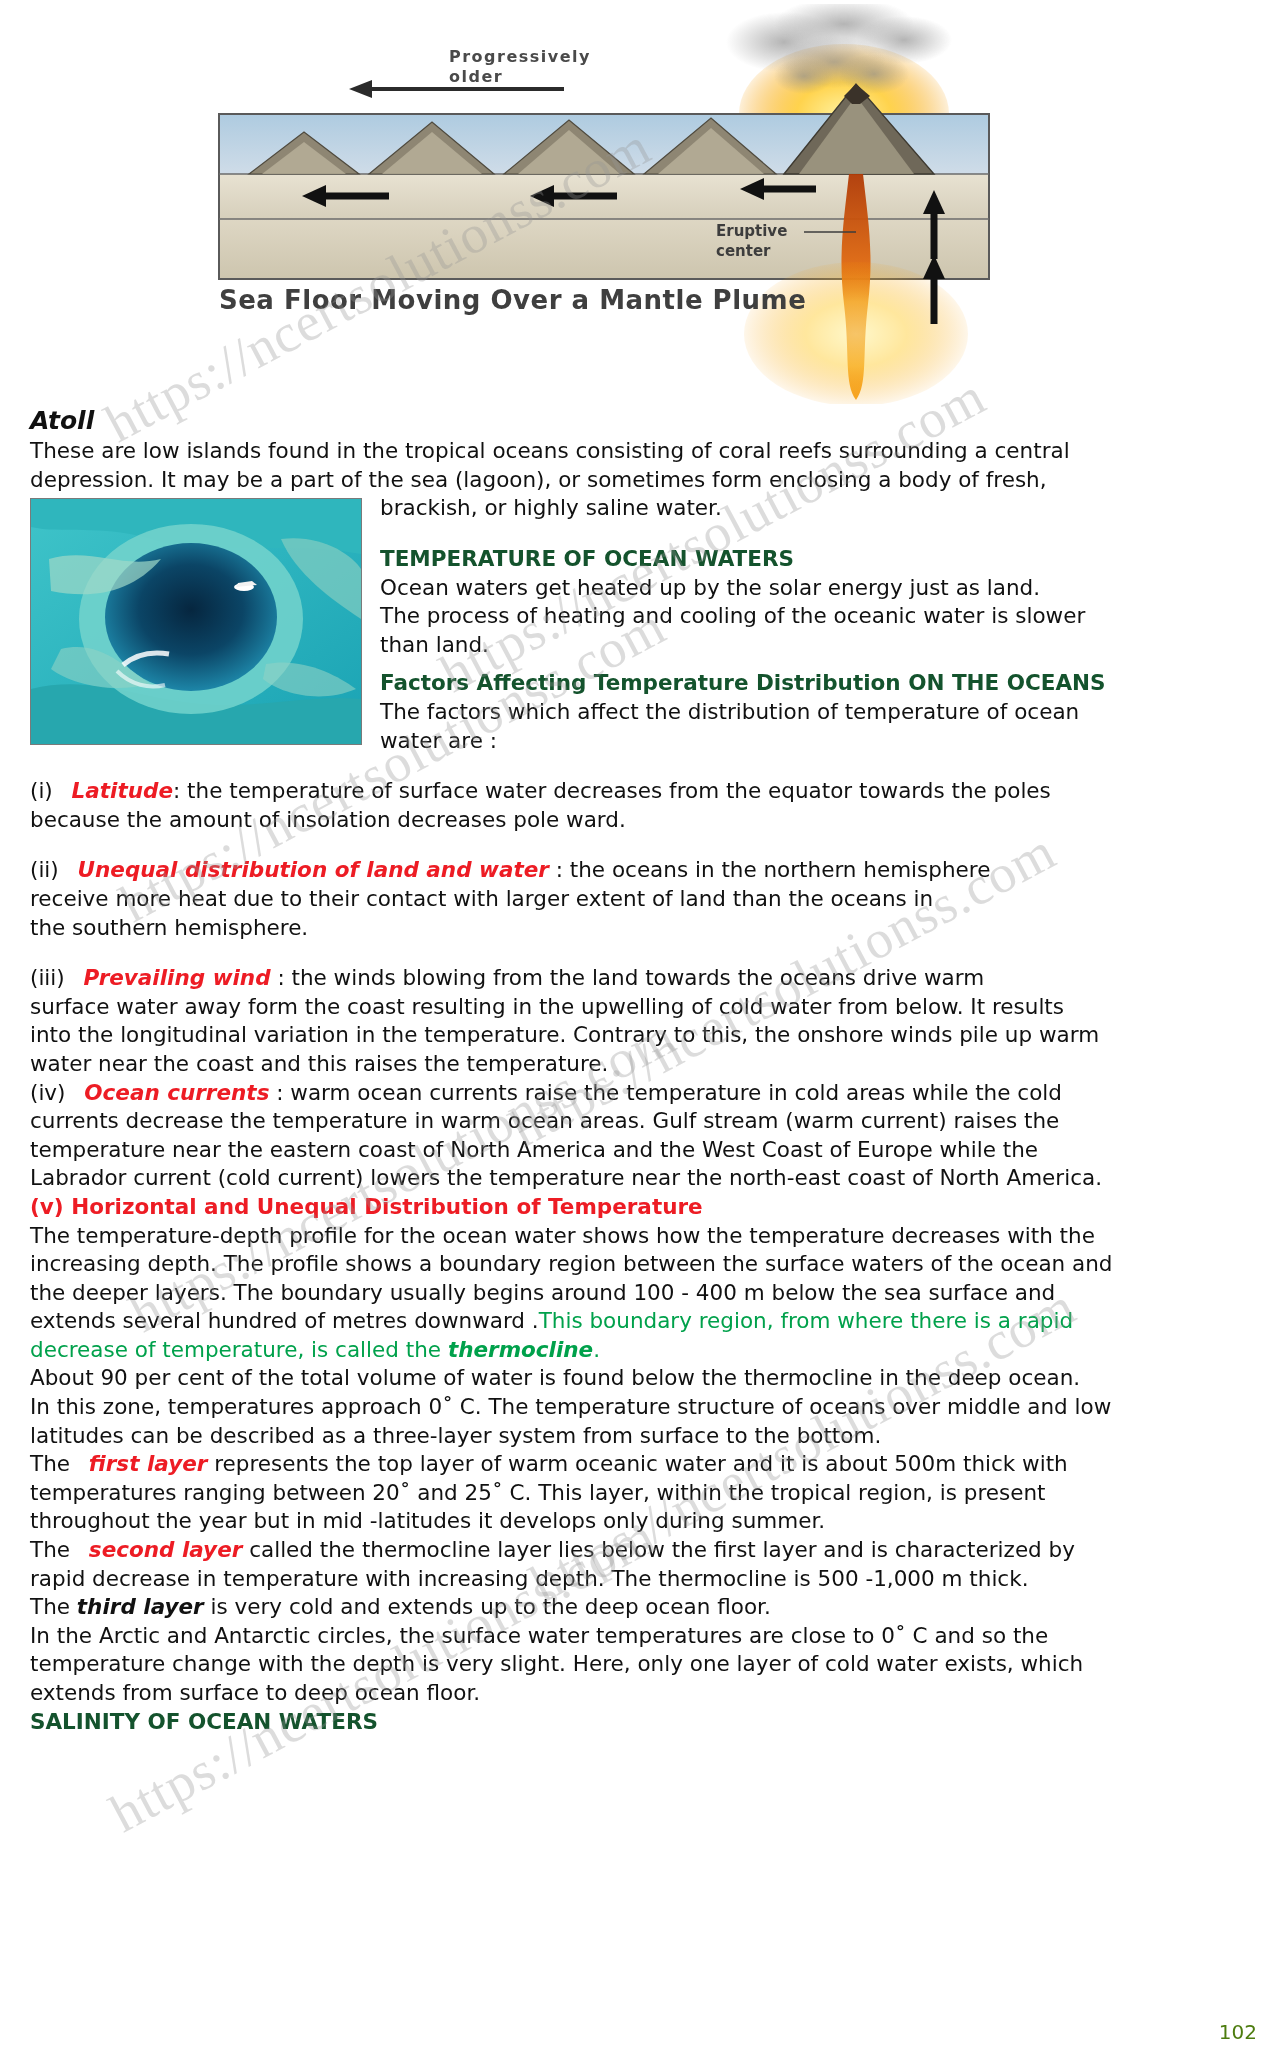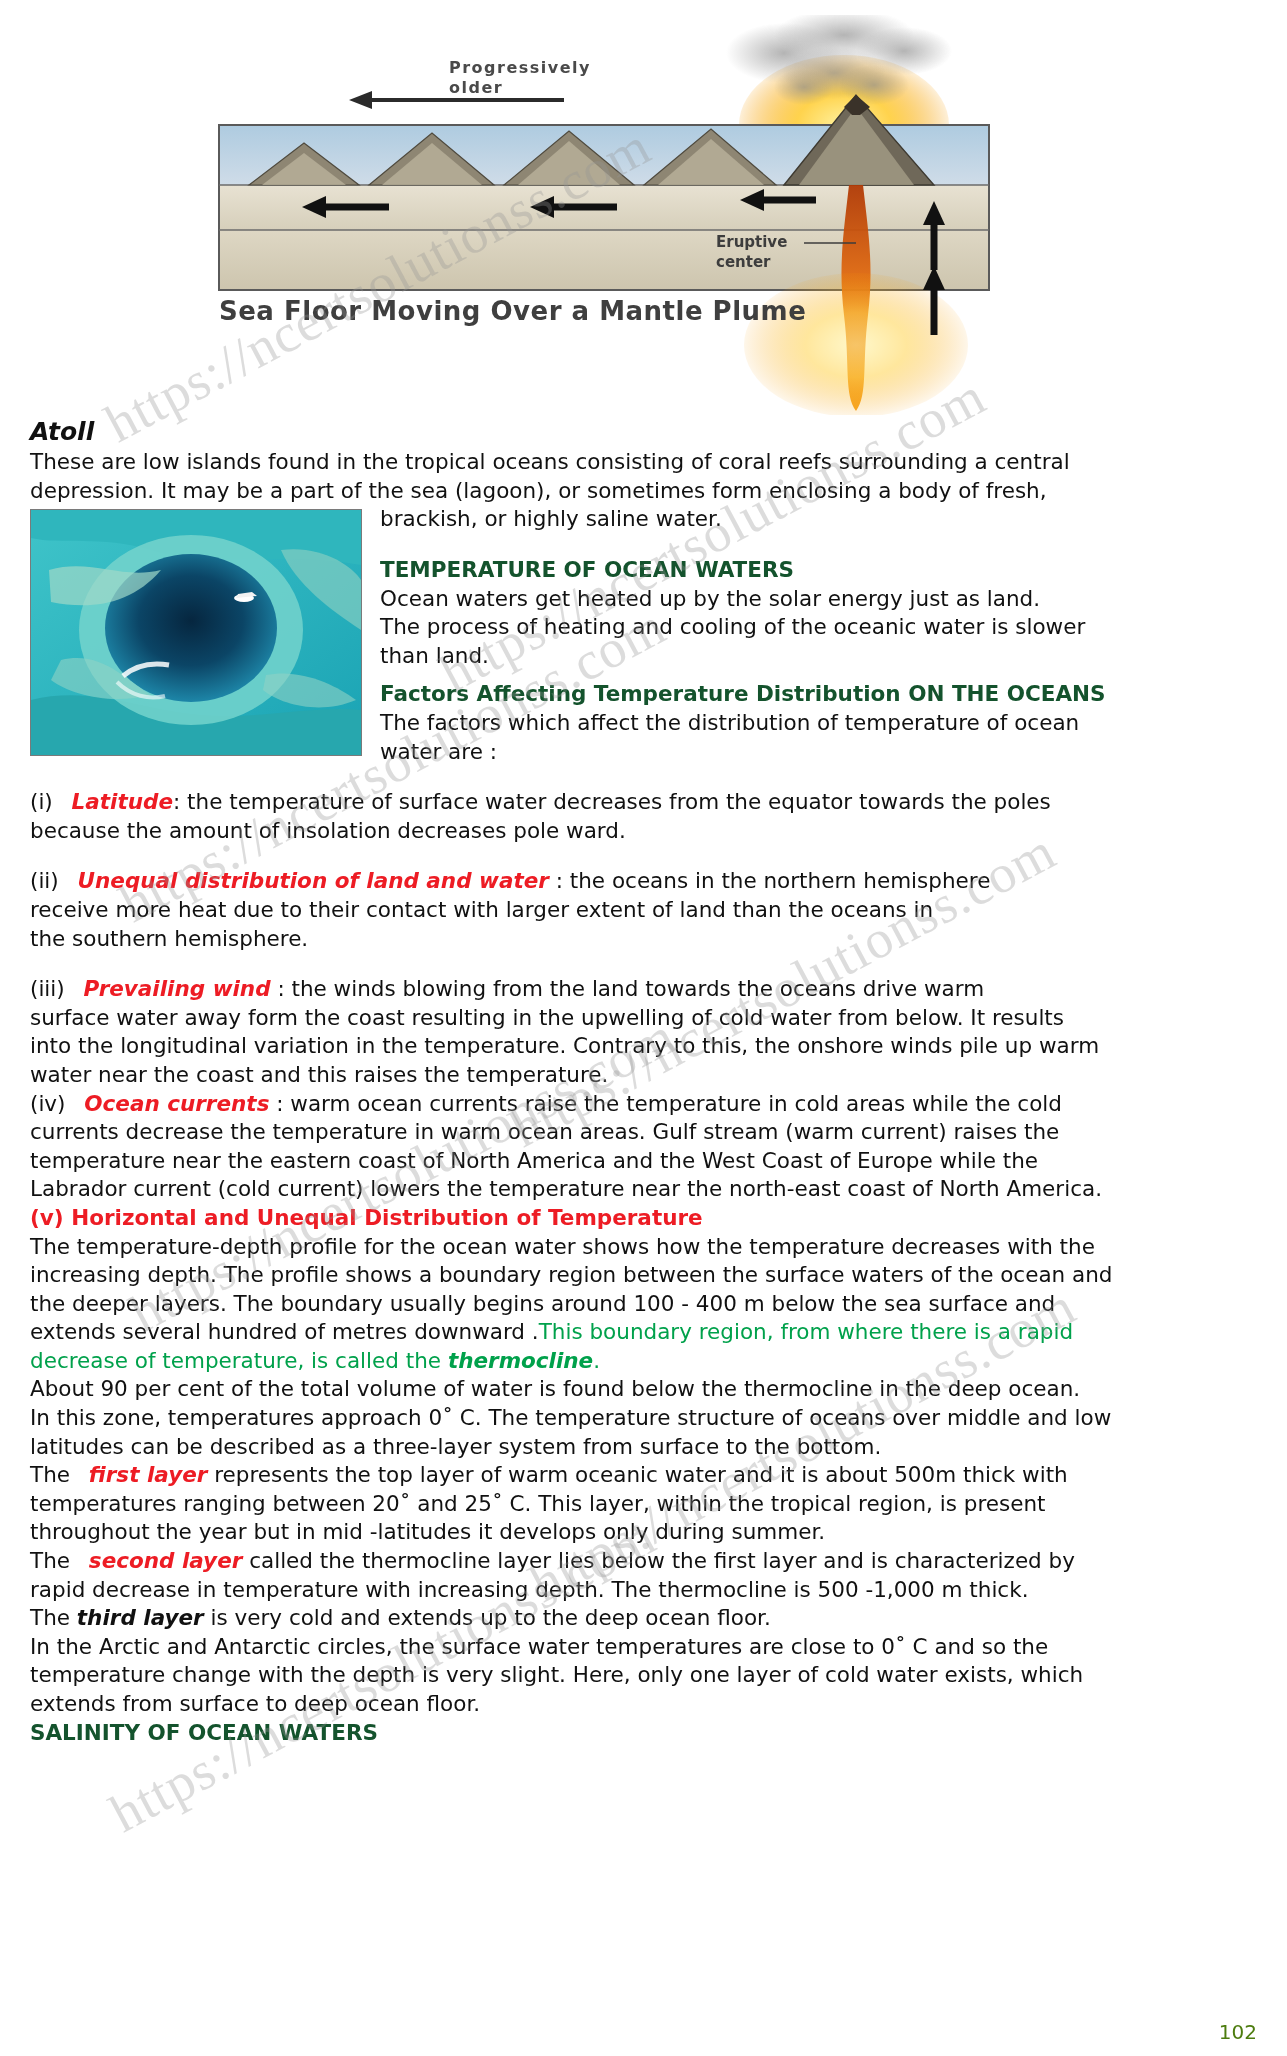--- a/index.html
+++ b/index.html
@@ -13,21 +13,21 @@
     position: relative;
     font-family: "DejaVu Sans", sans-serif;
     color: #000000;
     overflow: hidden;
   }
   .page {
     position: relative;
     width: 1287px;
     height: 2056px;
     box-sizing: border-box;
-    padding: 15px 30px;
+    padding: 4px 30px;
   }
 
   
   .figure-wrap {
     position: relative;
     width: 1000px;
     margin: 0 auto;
     height: 400px;
   }
   .fig-svg { display:block; }

